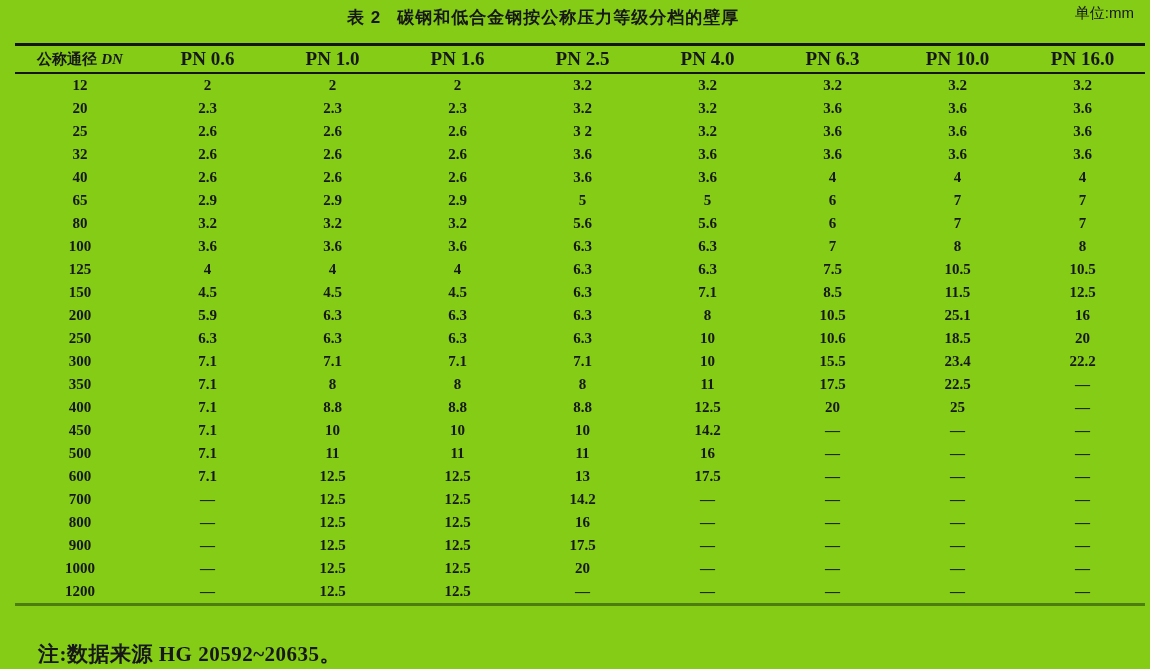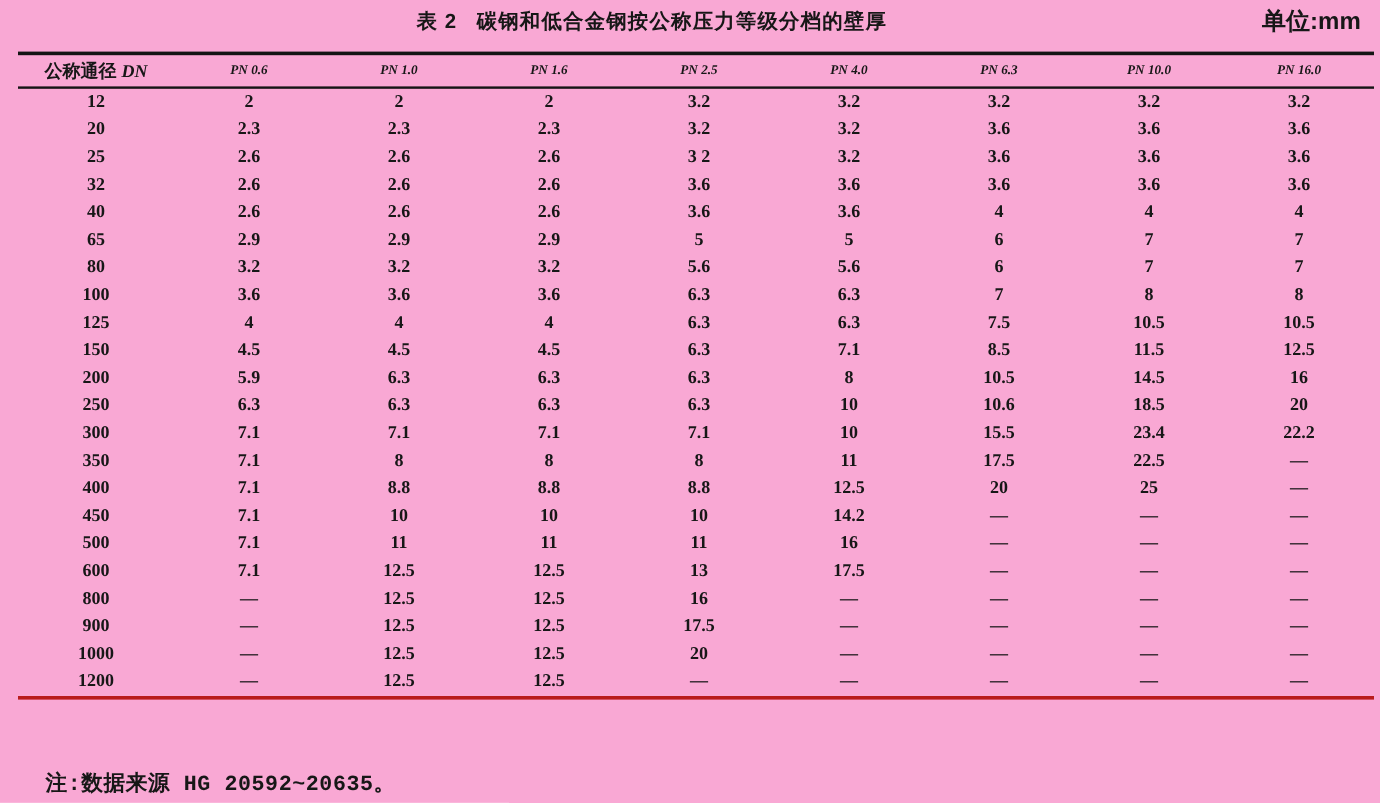--- a/index.html
+++ b/index.html
@@ -3,21 +3,21 @@
 <meta charset="utf-8">
 <style>
   html, body {
     margin: 0;
     padding: 0;
   }
   .page {
     position: relative;
     width: 1150px;
     height: 669px;
-    background: #f9a8d4;
+    background: #84cc16;
     color: #171717;
     font-family: "Liberation Serif", serif;
     overflow: hidden;
   }
   
   .titlebar {
     position: absolute;
     top: 0; left: 0; right: 0;
     height: 40px;
   }
@@ -32,40 +32,39 @@
     white-space: nowrap;
   }
   .doc-title .title-text {
     margin-left: 16px;
   }
   .unit-label {
     position: absolute;
     right: 16px;
     top: 4px;
     font-family: "Liberation Sans", sans-serif;
-    font-weight: bold;
-    font-size: 20px;
+    font-weight: normal;
+    font-size: 15px;
   }
   
   table.data-table {
     position: absolute;
     left: 15px;
     top: 43px;
     width: 1130px;
     border-collapse: collapse;
     table-layout: fixed;
     border-top: 3px solid #151515;
-    border-bottom: 3px solid #b91c1c;
+    border-bottom: 3px solid #4d7c0f;
   }
   table.data-table col.dn-col { width: 130px; }
   table.data-table th {
     height: 26px;
-    font-size: 11px;
+    font-size: 19px;
     font-weight: bold;
-    font-style: italic;
     text-align: center;
     vertical-align: middle;
     border-bottom: 2px solid #151515;
     padding: 0;
     white-space: nowrap;
   }
   table.data-table th:first-child {
     font-style: normal;
     font-family: "Liberation Sans", sans-serif;
     font-size: 15px;
@@ -79,23 +78,23 @@
     vertical-align: middle;
     padding: 0;
     line-height: 1;
     white-space: nowrap;
   }
   
   .note {
     position: absolute;
     left: 38px;
     top: 640px;
-    font-family: Liberation Mono, monospace;
+    font-family: Liberation Serif, serif;
     font-weight: bold;
-    font-size: 18px;
+    font-size: 21px;
     letter-spacing: 0.5px;
   }
 </style>
 </head>
 <body>
 
 <div class="page">
 
   <div class="titlebar">
     <div class="doc-title">
@@ -241,21 +240,21 @@
           <td>12.5</td>
         </tr>
         <tr>
           <td>200</td>
           <td>5.9</td>
           <td>6.3</td>
           <td>6.3</td>
           <td>6.3</td>
           <td>8</td>
           <td>10.5</td>
-          <td>14.5</td>
+          <td>25.1</td>
           <td>16</td>
         </tr>
         <tr>
           <td>250</td>
           <td>6.3</td>
           <td>6.3</td>
           <td>6.3</td>
           <td>6.3</td>
           <td>10</td>
           <td>10.6</td>
@@ -322,20 +321,31 @@
           <td>7.1</td>
           <td>12.5</td>
           <td>12.5</td>
           <td>13</td>
           <td>17.5</td>
           <td>—</td>
           <td>—</td>
           <td>—</td>
         </tr>
         <tr>
+          <td>700</td>
+          <td>—</td>
+          <td>12.5</td>
+          <td>12.5</td>
+          <td>14.2</td>
+          <td>—</td>
+          <td>—</td>
+          <td>—</td>
+          <td>—</td>
+        </tr>
+        <tr>
           <td>800</td>
           <td>—</td>
           <td>12.5</td>
           <td>12.5</td>
           <td>16</td>
           <td>—</td>
           <td>—</td>
           <td>—</td>
           <td>—</td>
         </tr>

